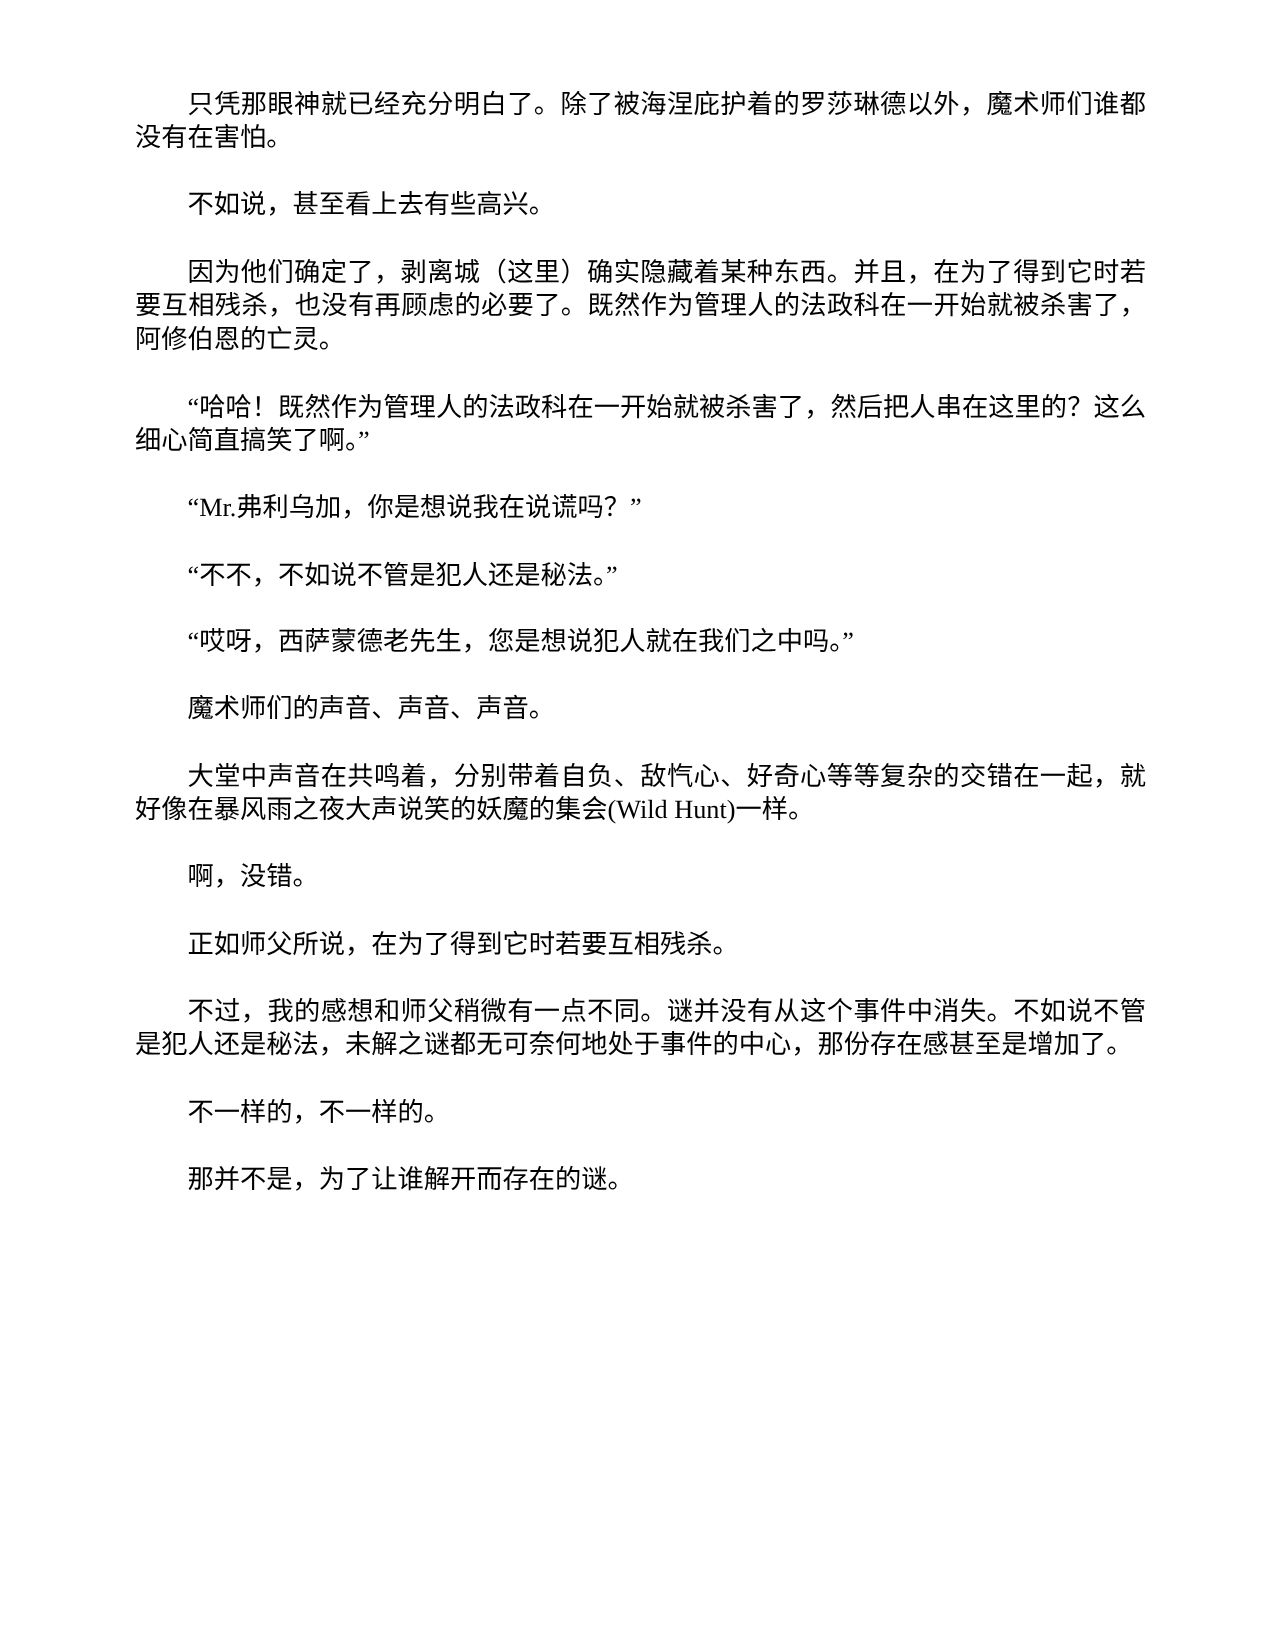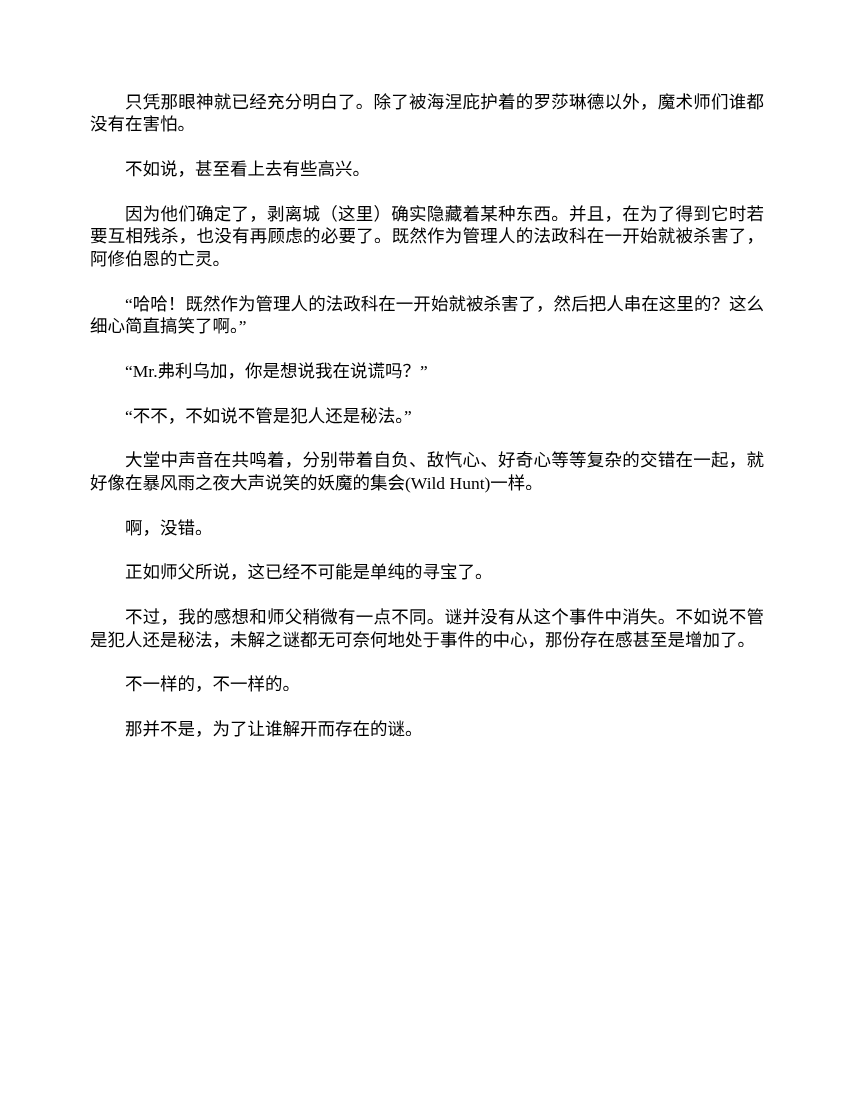--- a/index.html
+++ b/index.html
@@ -10,21 +10,21 @@
   body {
     width: 850px;
     height: 1100px;
     overflow: hidden;
   }
   .page {
     box-sizing: border-box;
     width: 850px;
     height: 1100px;
     background: #ffffff;
-    padding: 91px 86px 0 90px;
+    padding: 58px 86px 0 90px;
   }
   .text-body p {
     margin: 22.4px 0 0 0;
     font-family: "Liberation Serif", "DejaVu Serif", serif;
     font-size: 17.5px;
     line-height: 22.4px;
     color: #000000;
     text-align: justify;
     text-indent: 2em;
     word-break: break-all;
@@ -37,20 +37,22 @@
 <body>
 
 <div class="page">
   <main class="text-body">
     <p>只凭那眼神就已经充分明白了。除了被海涅庇护着的罗莎琳德以外，魔术师们谁都没有在害怕。</p>
     <p>不如说，甚至看上去有些高兴。</p>
     <p>因为他们确定了，剥离城（这里）确实隐藏着某种东西。并且，在为了得到它时若要互相残杀，也没有再顾虑的必要了。既然作为管理人的法政科在一开始就被杀害了，阿修伯恩的亡灵。</p>
     <p>“哈哈！既然作为管理人的法政科在一开始就被杀害了，然后把人串在这里的？这么细心简直搞笑了啊。”</p>
     <p>“Mr.弗利乌加，你是想说我在说谎吗？”</p>
     <p>“不不，不如说不管是犯人还是秘法。”</p>
+    <p>“哎呀，西萨蒙德老先生，您是想说犯人就在我们之中吗。”</p>
+    <p>魔术师们的声音、声音、声音。</p>
     <p>大堂中声音在共鸣着，分别带着自负、敌忾心、好奇心等等复杂的交错在一起，就好像在暴风雨之夜大声说笑的妖魔的集会(Wild Hunt)一样。</p>
     <p>啊，没错。</p>
-    <p>正如师父所说，这已经不可能是单纯的寻宝了。</p>
+    <p>正如师父所说，在为了得到它时若要互相残杀。</p>
     <p>不过，我的感想和师父稍微有一点不同。谜并没有从这个事件中消失。不如说不管是犯人还是秘法，未解之谜都无可奈何地处于事件的中心，那份存在感甚至是增加了。</p>
     <p>不一样的，不一样的。</p>
     <p>那并不是，为了让谁解开而存在的谜。</p>
   </main>
 </div>
 
 </body></html>

